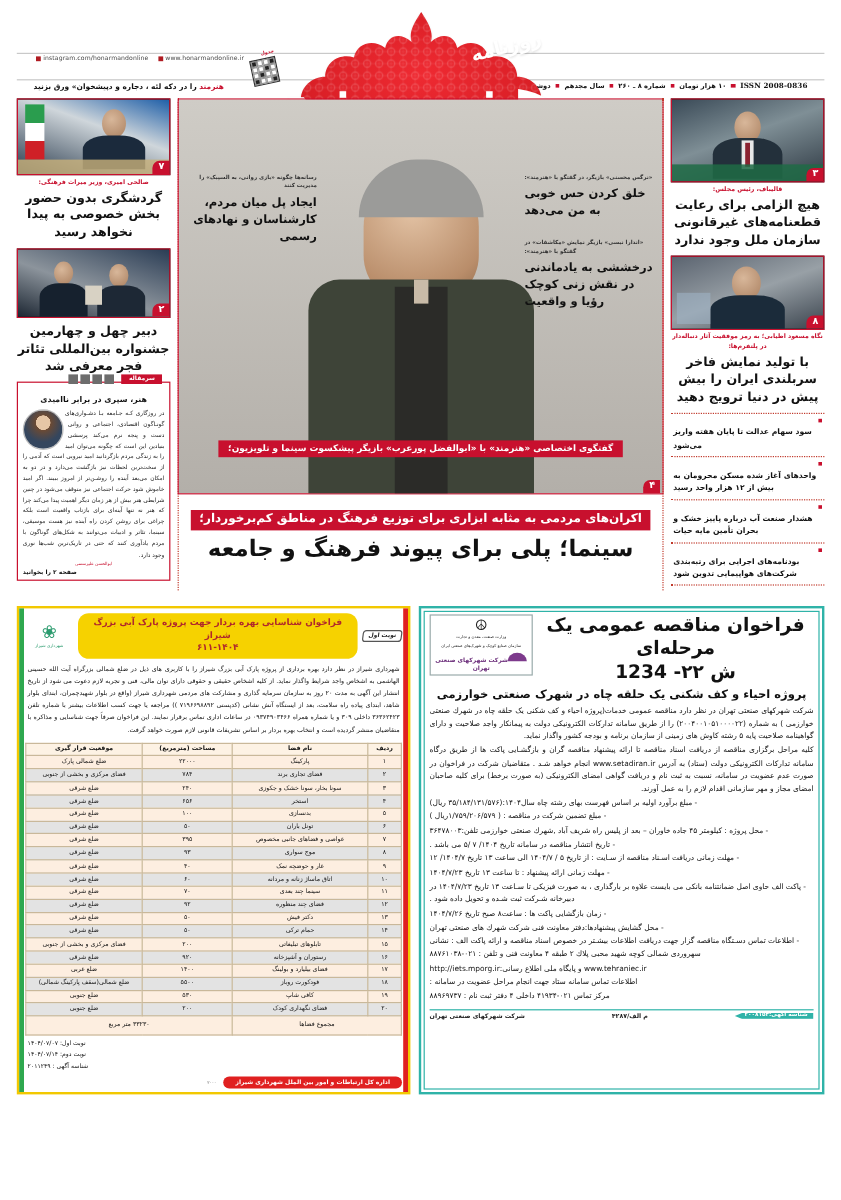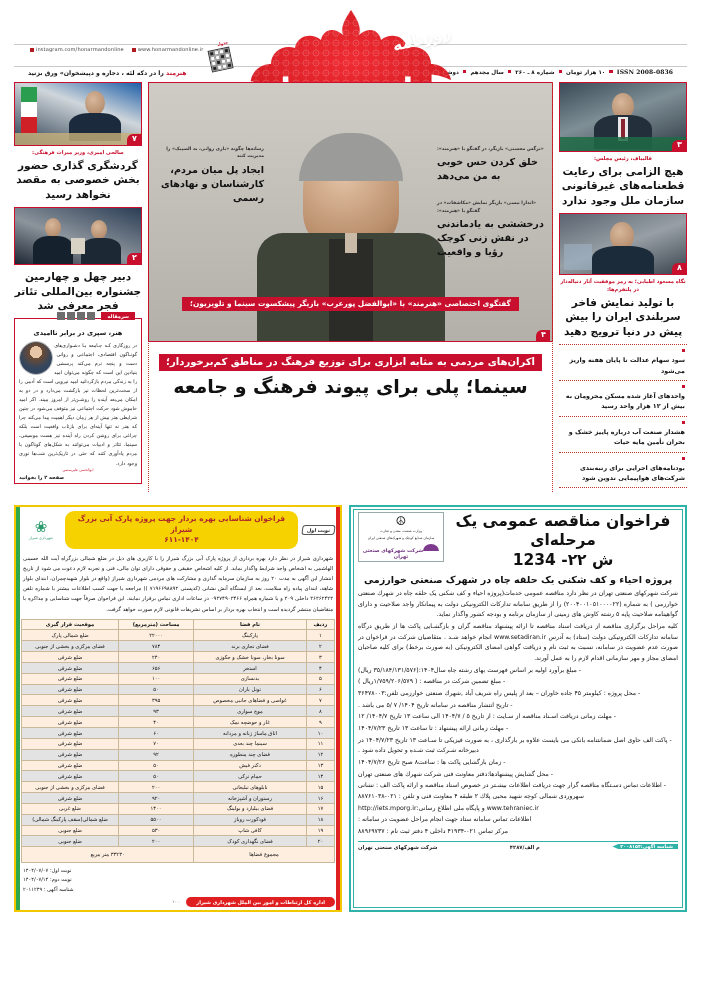--- a/index.html
+++ b/index.html
@@ -85,27 +85,27 @@
     margin: 3px 0 1px; line-height: 1.5;
   }
   .sb-headline {
     font-size: 10.5px; font-weight: bold; color: #111; text-align: center;
     line-height: 1.38; letter-spacing: -.2px;
   }
 
   .brieflist { margin-top: 6px; border-top: 1.2px dotted #c0392b; }
   .brief {
     border-bottom: 1.2px dotted #c0392b; padding: 4px 2px 4px 2px;
-    font-size: 6.4px; font-weight: bold; line-height: 1.62; text-align: right; color:#111;
+    font-size: 6.4px; font-weight: bold; line-height: 1.62; text-align: left; color:#111;
   }
   .brief .bsq { display:block; width:3px; height:3px; background:#c8102e; margin: 0 0 3px auto; }
 
   
   .hero {
-    position: relative; border: 1.8px solid #c8102e; height: 260px; overflow: hidden;
+    position: relative; border: 1.8px solid #c8102e; height: 330px; overflow: hidden;
     background: linear-gradient(#d9d6d1,#bcb8b2);
   }
   .hero-photo { position:absolute; inset:0; }
   .hero-cols { position: absolute; top: 62px; left: 0; right: 0; display:flex; justify-content: space-between; padding: 0 7px; }
   .hcol { width: 108px; }
   .hcol .k { font-size: 4.6px; color:#333; font-weight:bold; line-height:1.6; margin-bottom:3px; }
   .hcol .t { font-size: 9.6px; font-weight:bold; color:#111; line-height:1.45; }
   .hcol.left { text-align: left; }
   .hcol.right { text-align: right; }
   .hcol .k.left { text-align:left; }
@@ -414,21 +414,21 @@
       <div class="photo-card">
         <div class="ph ph-c" style="height:62px;position:relative;">
           <div style="position:absolute;left:6px;top:4px;width:16px;height:46px;background:linear-gradient(#2a9d4e 33%,#fff 33% 66%,#cf2027 66%);"></div>
           <div class="face" style="width:20px;height:24px;left:70px;top:8px;"></div>
           <div class="suit" style="width:52px;height:28px;left:54px;top:30px;background:#1b2a3c;"></div>
           <div style="position:absolute;left:0;right:0;bottom:0;height:12px;background:#c9b27a;opacity:.8;"></div>
         </div>
         <span class="pagenum r">۷</span>
       </div>
       <div class="kicker">صالحی امیری، وزیر میراث فرهنگی:</div>
-      <div class="sb-headline">گردشگری گذاری حضور بخش خصوصی به مقصد نخواهد رسید</div>
+      <div class="sb-headline">گردشگری بدون حضور بخش خصوصی به پیدا نخواهد رسید</div>
 
       <div class="photo-card" style="margin-top:6px;">
         <div class="ph ph-d" style="height:56px;position:relative;">
           <div class="face" style="width:16px;height:19px;left:30px;top:10px;"></div>
           <div class="face" style="width:16px;height:19px;left:76px;top:12px;"></div>
           <div class="suit" style="width:40px;height:28px;left:18px;top:28px;background:#16212e;"></div>
           <div class="suit" style="width:40px;height:26px;left:66px;top:30px;background:#1d2835;"></div>
           <div style="position:absolute;left:56px;top:30px;width:14px;height:16px;background:#d8d2c4;"></div>
         </div>
         <span class="pagenum r">۲</span>

